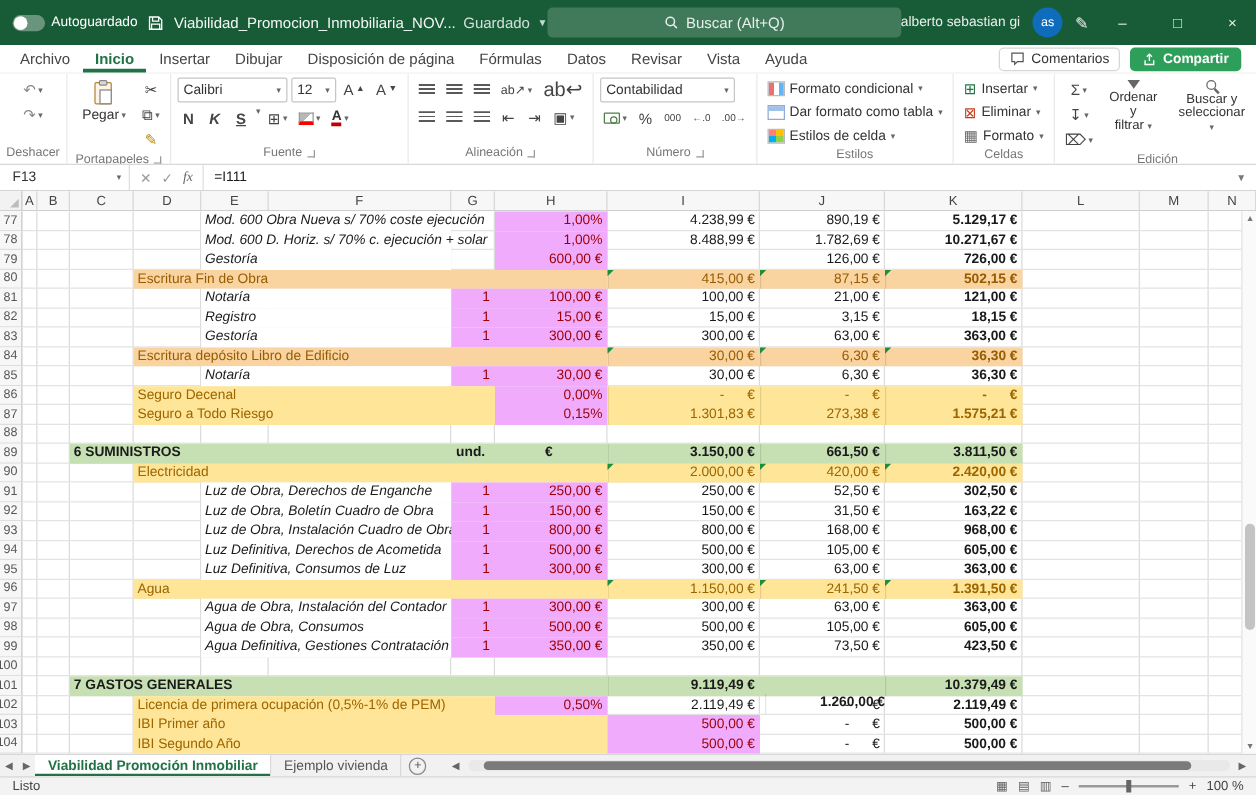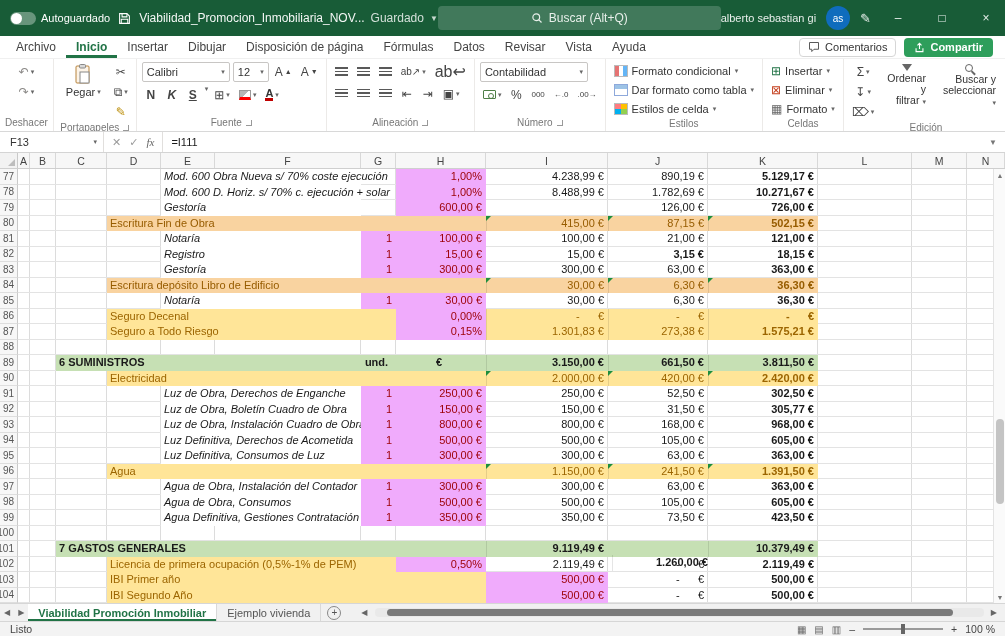--- a/index.html
+++ b/index.html
@@ -49,21 +49,21 @@
   .ia { width:13px; height:9px; background:repeating-linear-gradient(to bottom,#595959 0 1.5px,transparent 1.5px 3.5px); }
   .mny { width:13px; height:9px; border:1px solid #4E7E46; border-radius:1px; position:relative; }
   .mny::after { content:""; position:absolute; left:4px; top:2px; width:4px; height:4px; border-radius:50%; border:1px solid #4E7E46; }
   .ic-cf { width:14px; height:12px; border:1px solid #bbb; background:linear-gradient(90deg,#E57373 0 33%,#fff 33% 66%,#64B5F6 66%); }
   .ic-ft { width:14px; height:12px; border:1px solid #8EA9DB; background:linear-gradient(#9DC3E6 0 4px,#fff 4px); }
   .ic-cs { width:14px; height:12px; border:1px solid #bbb; background:conic-gradient(#FFC000 0 25%,#92D050 0 50%,#00B0F0 0 75%,#FF7C80 0); }
   .mbtn { display:flex; align-items:center; gap:4px; font-size:11px; color:#333; height:17px; padding:0 3px; border-radius:3px; white-space:nowrap; }
   .g-ins { color:#217346; font-size:12px; }
   .g-del { color:#C43E1C; font-size:12px; }
   .g-fmt { color:#666; font-size:12px; }
-  .bigtxt { font-size:10.5px; color:#333; text-align:right; line-height:11px; }
+  .bigtxt { font-size:10.5px; color:#333; text-align:center; line-height:11px; }
   .funnel { width:0; height:0; border-left:5px solid transparent; border-right:5px solid transparent; border-top:7px solid #666; }
   .mag { width:8px; height:8px; border:1.5px solid #666; border-radius:50%; position:relative; }
   .mag::after { content:""; position:absolute; width:5px; height:1.5px; background:#666; transform:rotate(45deg); right:-4px; bottom:-2px; }
 
   
   .fbar { height:21px; background:#fff; border-bottom:1px solid #D4D4D4; display:flex; align-items:center; font-size:11px; }
   .namebox { width:104px; height:100%; border-right:1px solid #E1DFDD; display:flex; align-items:center; justify-content:space-between; padding:0 6px 0 10px; color:#333; }
   .fbtns { display:flex; align-items:center; gap:8px; padding:0 8px; color:#9a9a9a; border-right:1px solid #E1DFDD; height:100%; }
   .fx { font-style:italic; font-family:"Liberation Serif",serif; color:#666; }
   .finput { flex:1; padding-left:8px; color:#1a1a1a; }
@@ -514,21 +514,21 @@
       <div class="c num" style="left: 486px; width: 122px;">100,00 €</div>
       <div class="c num" style="left: 608px; width: 100px;">21,00 €</div>
       <div class="c num b" style="left: 708px; width: 110px;">121,00 €</div>
     </div>
     <div class="grow" style="top: 77.5px;">
       <div class="rnum">82</div>
       <div class="c lbl it" style="left: 161px; width: 200px;">Registro</div>
       <div class="c num pink" style="left: 361px; width: 35px;">1</div>
       <div class="c num pink" style="left: 396px; width: 90px;">15,00 €</div>
       <div class="c num" style="left: 486px; width: 122px;">15,00 €</div>
-      <div class="c num" style="left: 608px; width: 100px; font-weight: bold;">3,15 €</div>
+      <div class="c num" style="left: 608px; width: 100px;">3,15 €</div>
       <div class="c num b" style="left: 708px; width: 110px;">18,15 €</div>
     </div>
     <div class="grow" style="top: 93px;">
       <div class="rnum">83</div>
       <div class="c lbl it" style="left: 161px; width: 200px;">Gestoría</div>
       <div class="c num pink" style="left: 361px; width: 35px;">1</div>
       <div class="c num pink" style="left: 396px; width: 90px;">300,00 €</div>
       <div class="c num" style="left: 486px; width: 122px;">300,00 €</div>
       <div class="c num" style="left: 608px; width: 100px;">63,00 €</div>
       <div class="c num b" style="left: 708px; width: 110px;">363,00 €</div>
@@ -594,21 +594,21 @@
       <div class="c num" style="left: 608px; width: 100px;">52,50 €</div>
       <div class="c num b" style="left: 708px; width: 110px;">302,50 €</div>
     </div>
     <div class="grow" style="top: 232.5px;">
       <div class="rnum">92</div>
       <div class="c lbl it" style="left: 161px; width: 200px;">Luz de Obra, Boletín Cuadro de Obra</div>
       <div class="c num pink" style="left: 361px; width: 35px;">1</div>
       <div class="c num pink" style="left: 396px; width: 90px;">150,00 €</div>
       <div class="c num" style="left: 486px; width: 122px;">150,00 €</div>
       <div class="c num" style="left: 608px; width: 100px;">31,50 €</div>
-      <div class="c num b" style="left: 708px; width: 110px;">305,77 €</div>
+      <div class="c num b" style="left: 708px; width: 110px;">163,22 €</div>
     </div>
     <div class="grow" style="top: 248px;">
       <div class="rnum">93</div>
       <div class="c lbl it" style="left: 161px; width: 200px;">Luz de Obra, Instalación Cuadro de Obra</div>
       <div class="c num pink" style="left: 361px; width: 35px;">1</div>
       <div class="c num pink" style="left: 396px; width: 90px;">800,00 €</div>
       <div class="c num" style="left: 486px; width: 122px;">800,00 €</div>
       <div class="c num" style="left: 608px; width: 100px;">168,00 €</div>
       <div class="c num b" style="left: 708px; width: 110px;">968,00 €</div>
     </div>

